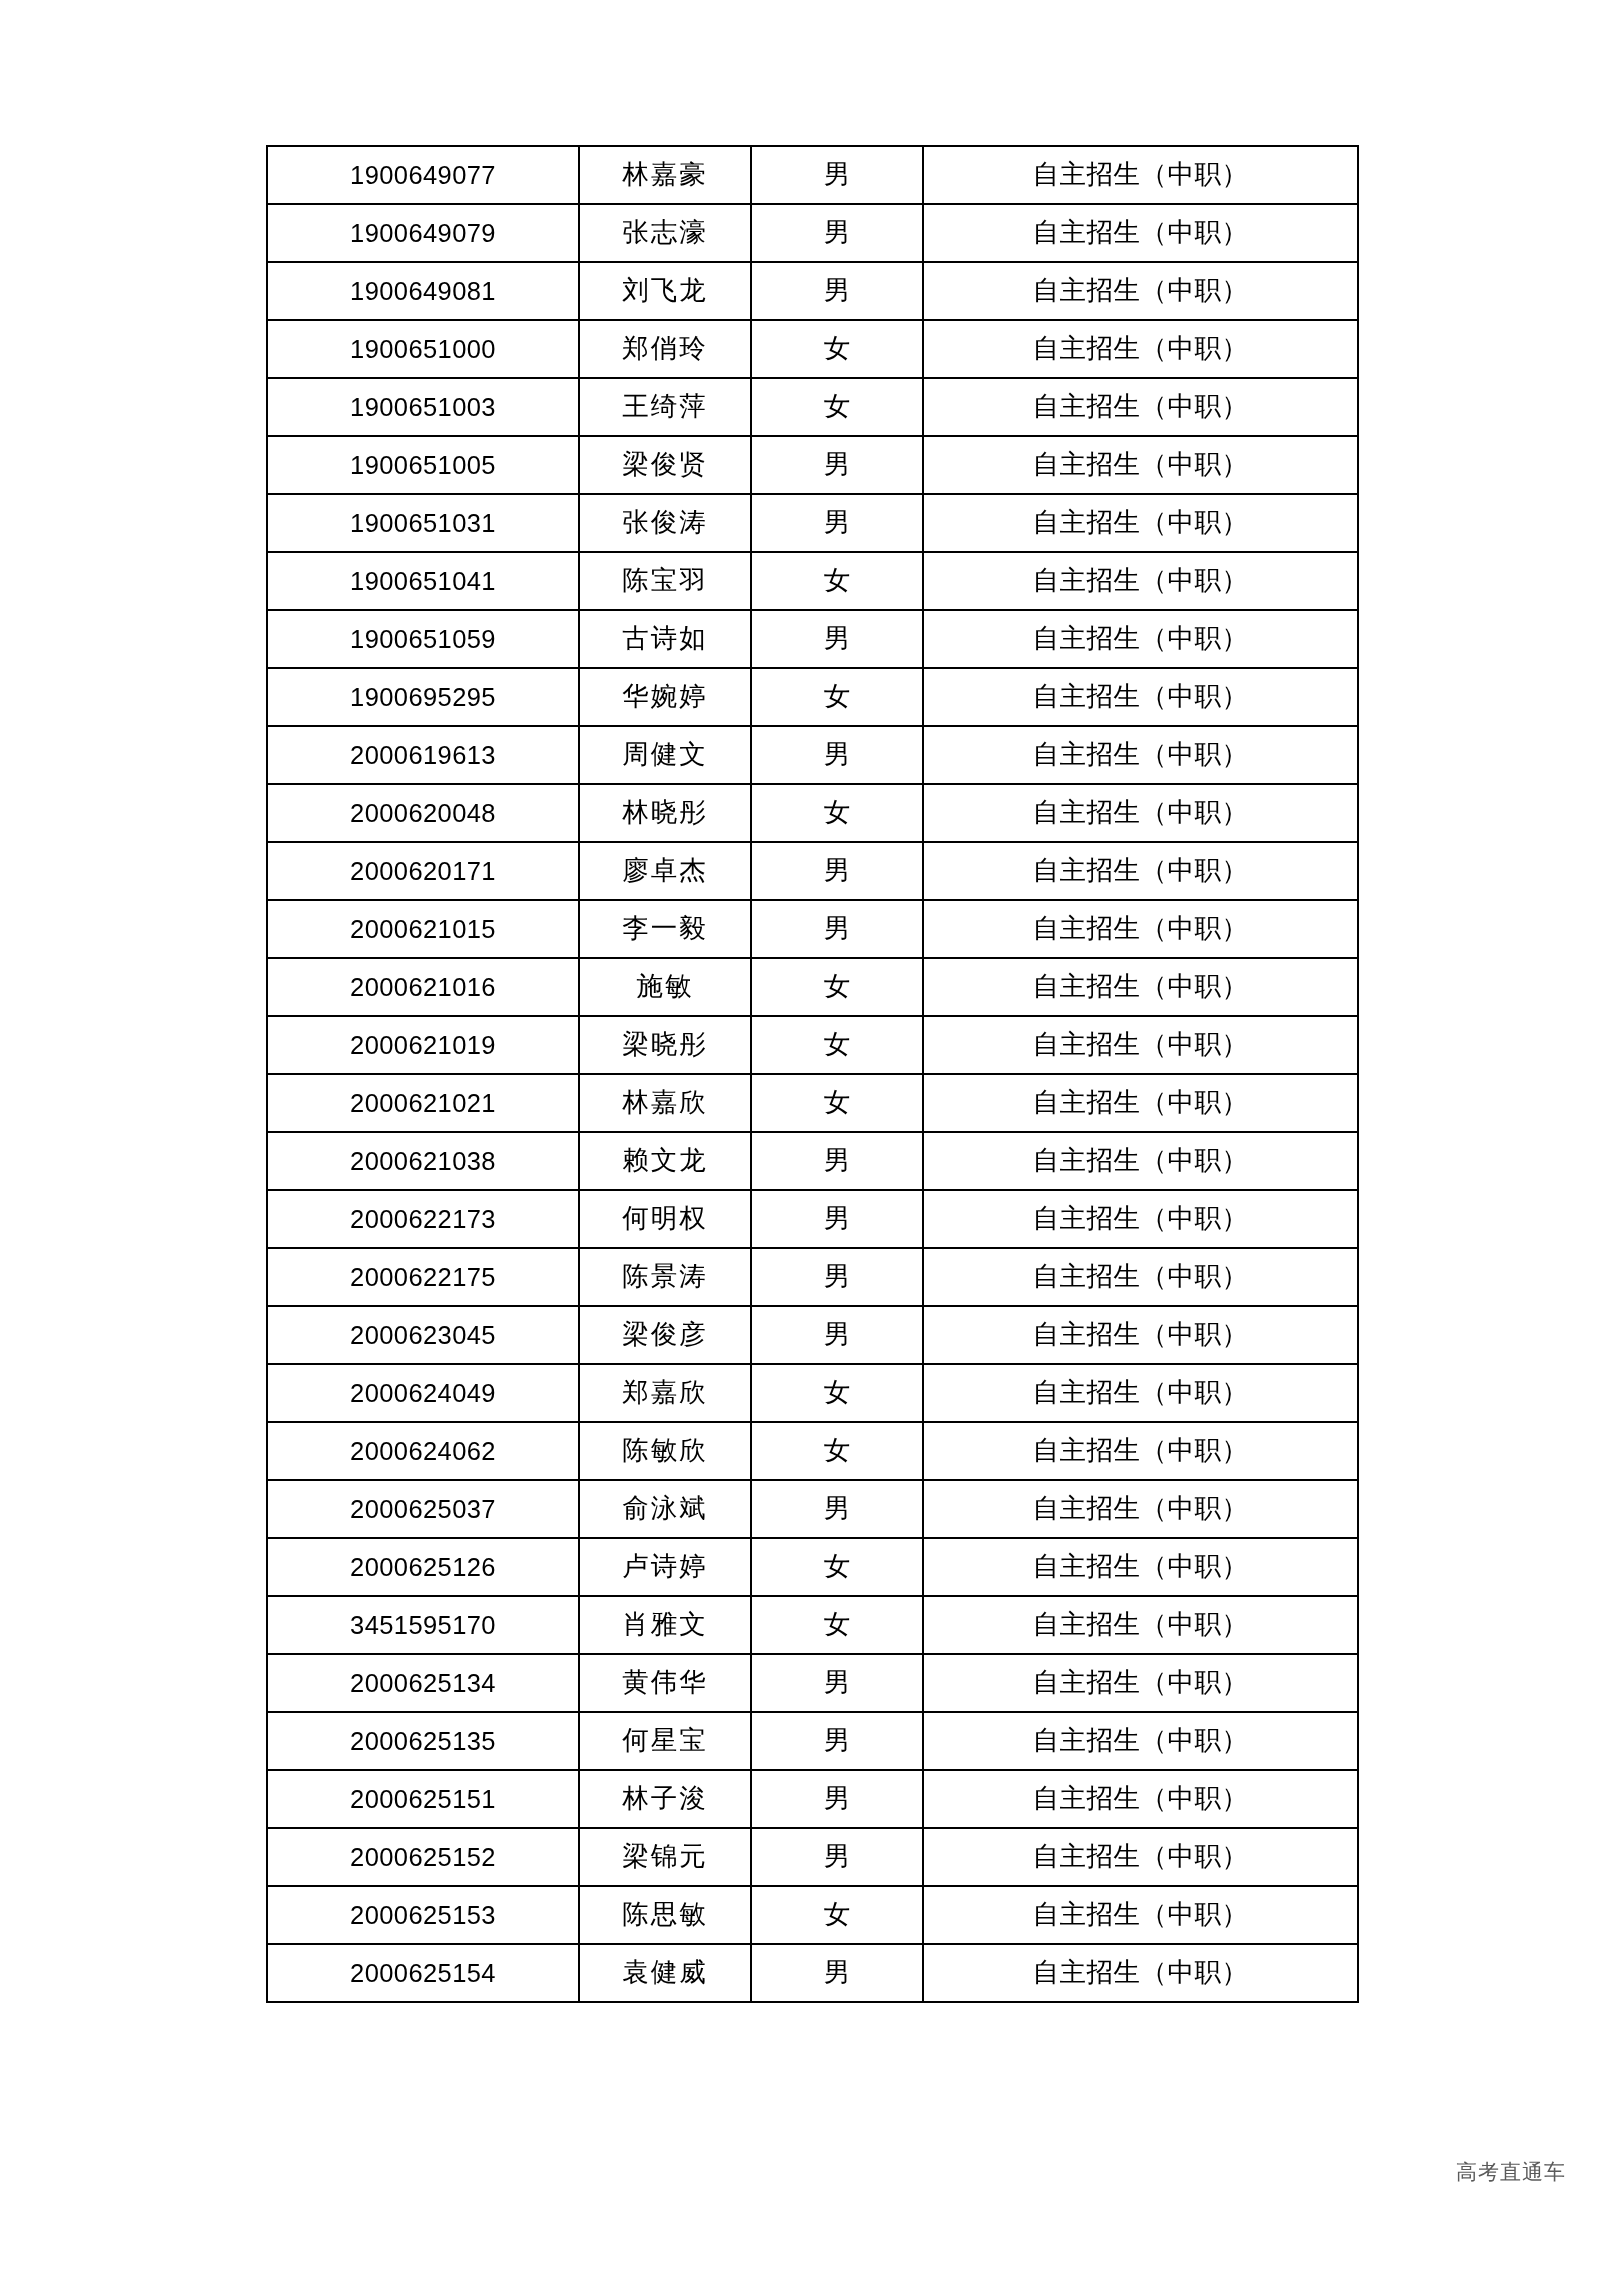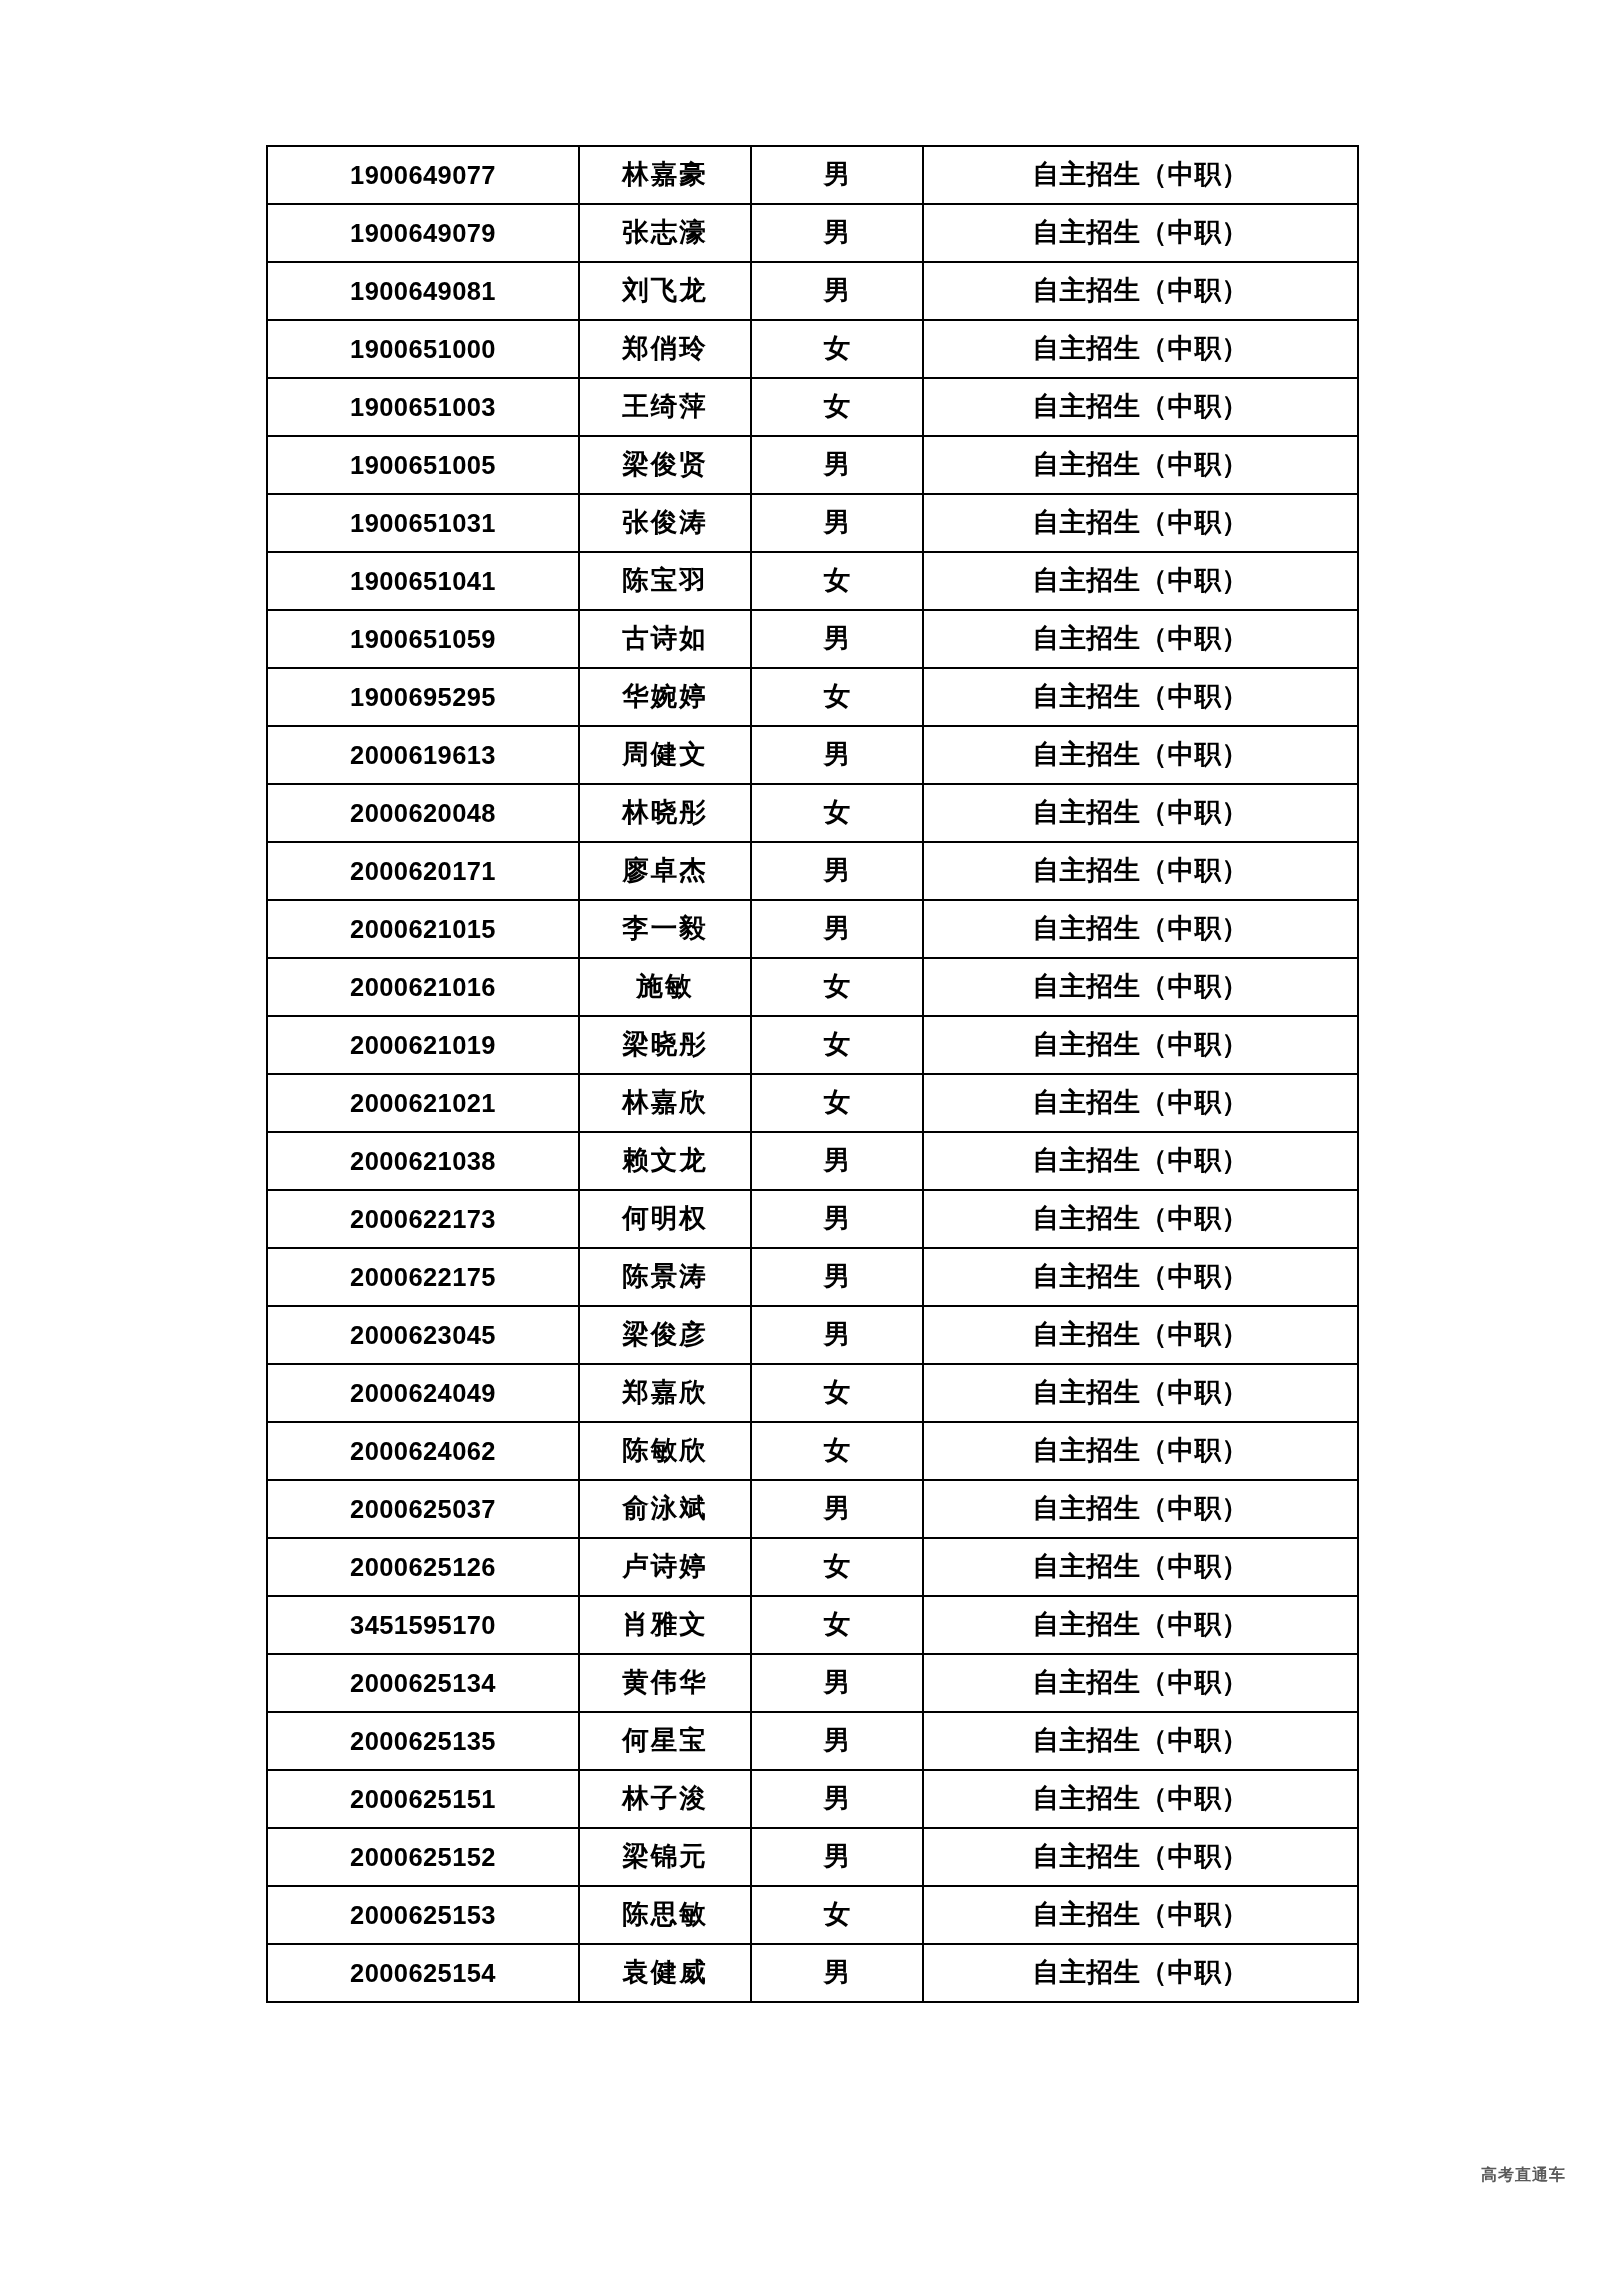--- a/index.html
+++ b/index.html
@@ -14,21 +14,20 @@
     position: relative;
     overflow: hidden;
   }
 
   .page {
     position: absolute;
     left: 0;
     top: 0;
     width: 1621px;
     height: 2229px;
-    font-weight: bold;
   }
 
   .table-wrap {
     position: absolute;
     left: 266px;
     top: 145px;
     width: 1090px;
   }
 
   table.roster {
@@ -73,21 +72,21 @@
   td.cell-type {
     letter-spacing: 0.5px;
     border-radius: 27px;
   }
 
   .watermark {
     position: absolute;
     right: 55px;
     bottom: 43px;
     font-family: "Liberation Sans", "DejaVu Sans", sans-serif;
-    font-size: 16px;
+    font-size: 21px;
     color: #5a5a5a;
     letter-spacing: 1px;
     white-space: nowrap;
   }
 </style>
 </head>
 <body>
 
 <div class="page">
 

